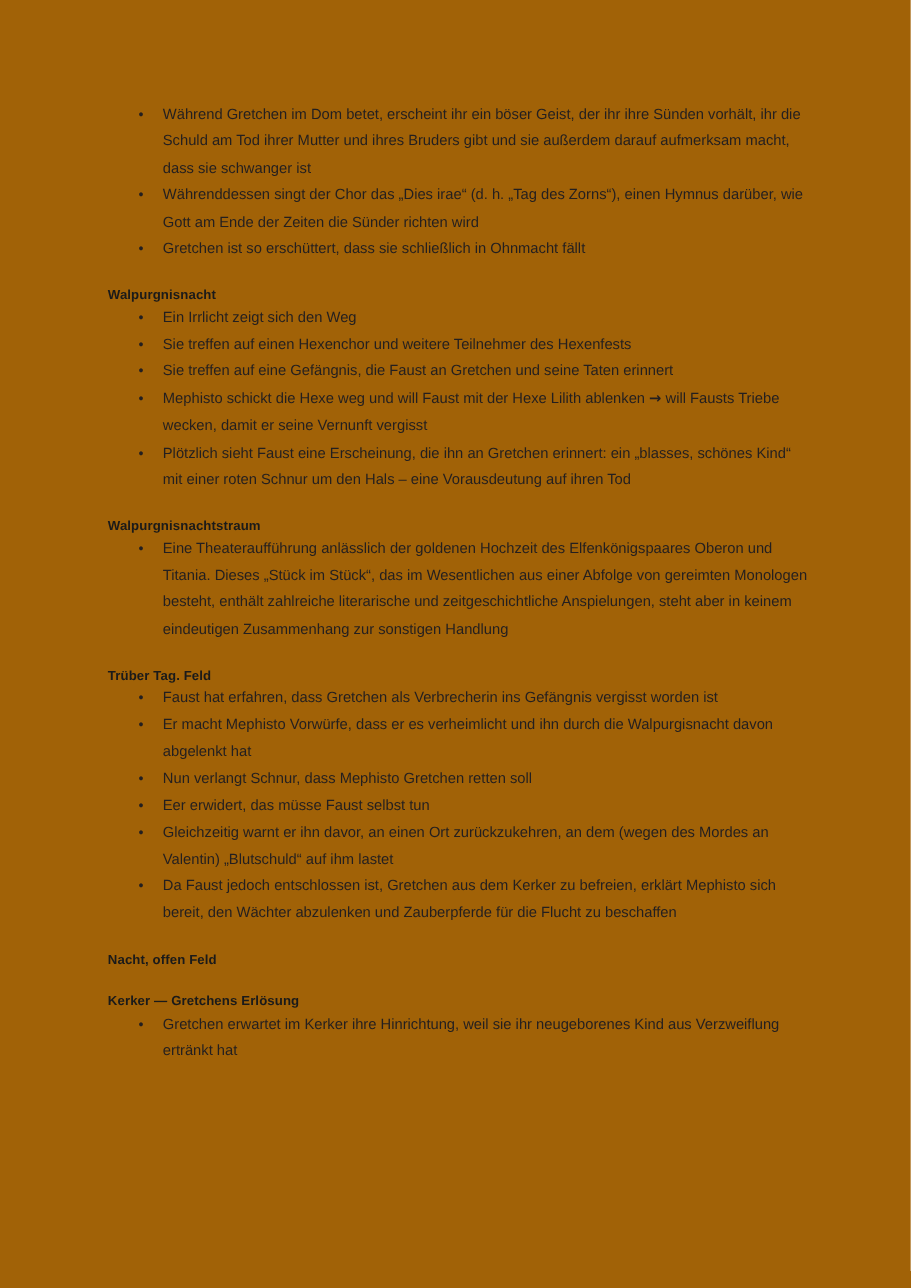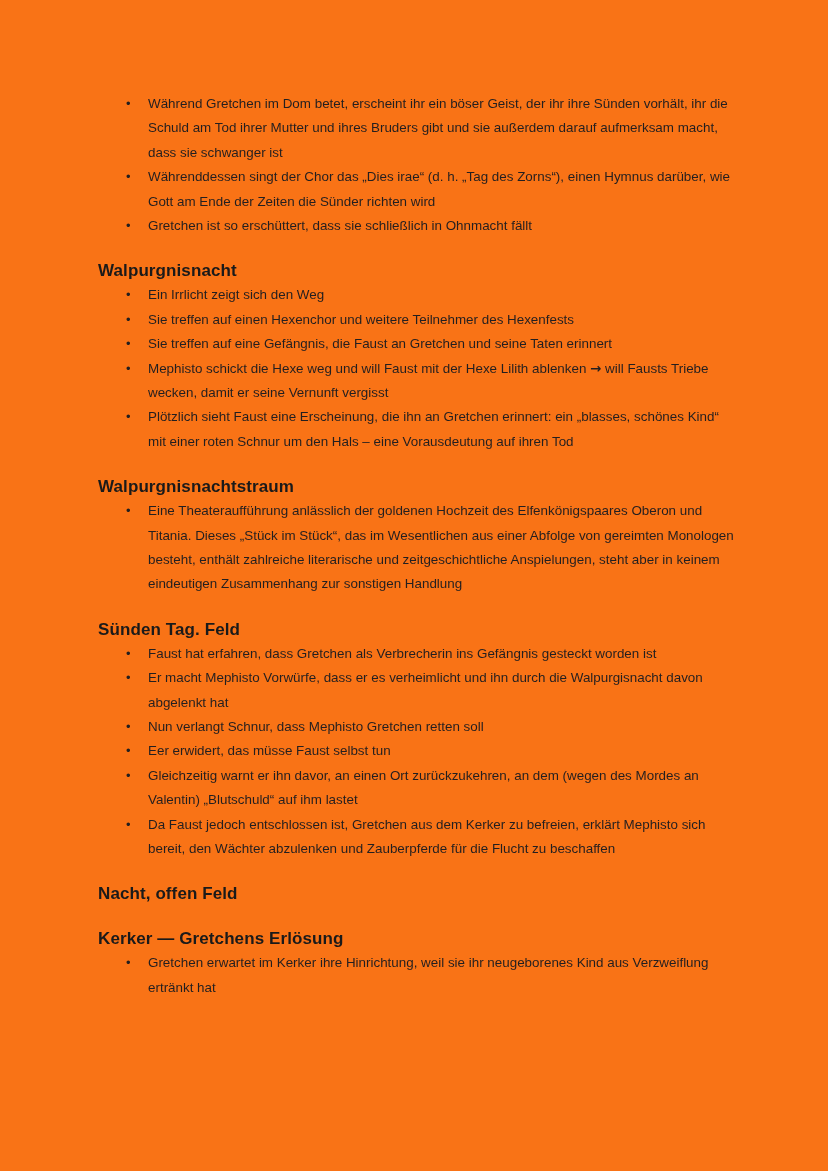--- a/index.html
+++ b/index.html
@@ -5,37 +5,37 @@
 <style>
   html, body {
     margin: 0;
     padding: 0;
     background: #ffffff;
   }
   .page {
     position: relative;
     width: 828px;
     height: 1171px;
-    background: #f97316;
+    background: #a16207;
     margin: 0 auto;
     overflow: hidden;
     font-family: "Liberation Sans", "DejaVu Sans", sans-serif;
     color: #231f20;
     -webkit-font-smoothing: antialiased;
   }
   .content {
     position: absolute;
     left: 98px;
     top: 92px;
     width: 636px;
   }
 
   
   .section-heading {
-    font-size: 17px;
+    font-size: 12px;
     font-weight: bold;
     color: #1a1a1a;
     letter-spacing: 0.1px;
     line-height: 1.35;
     margin: 0;
     padding: 0;
   }
   .section-block {
     margin: 0;
   }
@@ -104,23 +104,23 @@
           <li><span class="li-text">Plötzlich sieht Faust eine Erscheinung, die ihn an Gretchen erinnert: ein „blasses, schönes Kind“ mit einer roten Schnur um den Hals – eine Vorausdeutung auf ihren Tod</span></li>
         </ul>
       </div>
       <div class="section-block">
         <div class="section-heading heading-gap-before">Walpurgnisnachtstraum</div>
         <ul class="bullets heading-gap-after">
           <li><span class="li-text">Eine Theateraufführung anlässlich der goldenen Hochzeit des Elfenkönigspaares Oberon und Titania. Dieses „Stück im Stück“, das im Wesentlichen aus einer Abfolge von gereimten Monologen besteht, enthält zahlreiche literarische und zeitgeschichtliche Anspielungen, steht aber in keinem eindeutigen Zusammenhang zur sonstigen Handlung</span></li>
         </ul>
       </div>
       <div class="section-block">
-        <div class="section-heading heading-gap-before">Sünden Tag. Feld</div>
+        <div class="section-heading heading-gap-before">Trüber Tag. Feld</div>
         <ul class="bullets heading-gap-after">
-          <li><span class="li-text">Faust hat erfahren, dass Gretchen als Verbrecherin ins Gefängnis gesteckt worden ist</span></li>
+          <li><span class="li-text">Faust hat erfahren, dass Gretchen als Verbrecherin ins Gefängnis vergisst worden ist</span></li>
           <li><span class="li-text">Er macht Mephisto Vorwürfe, dass er es verheimlicht und ihn durch die Walpurgisnacht davon abgelenkt hat</span></li>
           <li><span class="li-text">Nun verlangt Schnur, dass Mephisto Gretchen retten soll</span></li>
           <li><span class="li-text">Eer erwidert, das müsse Faust selbst tun</span></li>
           <li><span class="li-text">Gleichzeitig warnt er ihn davor, an einen Ort zurückzukehren, an dem (wegen des Mordes an Valentin) „Blutschuld“ auf ihm lastet</span></li>
           <li><span class="li-text">Da Faust jedoch entschlossen ist, Gretchen aus dem Kerker zu befreien, erklärt Mephisto sich bereit, den Wächter abzulenken und Zauberpferde für die Flucht zu beschaffen</span></li>
         </ul>
       </div>
       <div class="section-block">
         <div class="section-heading heading-gap-before">Nacht, offen Feld</div>
       </div>

